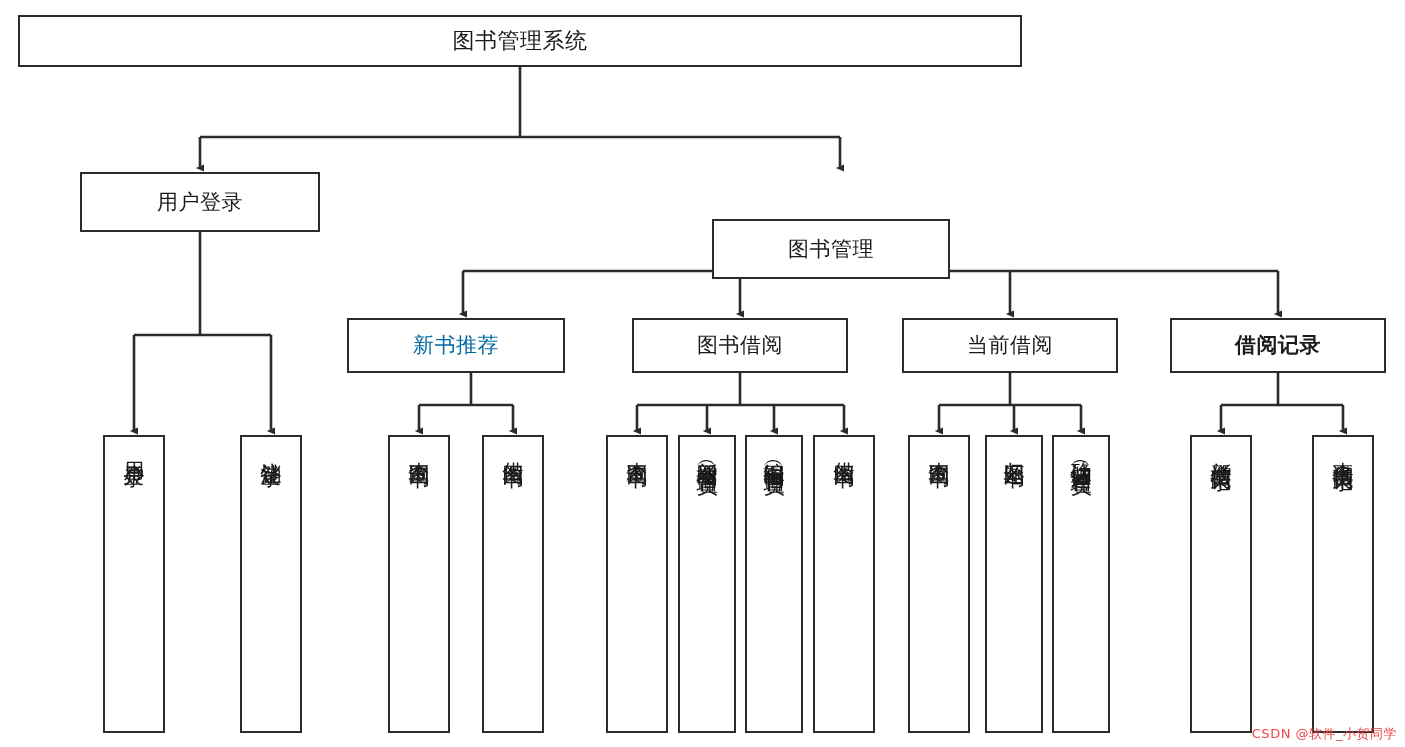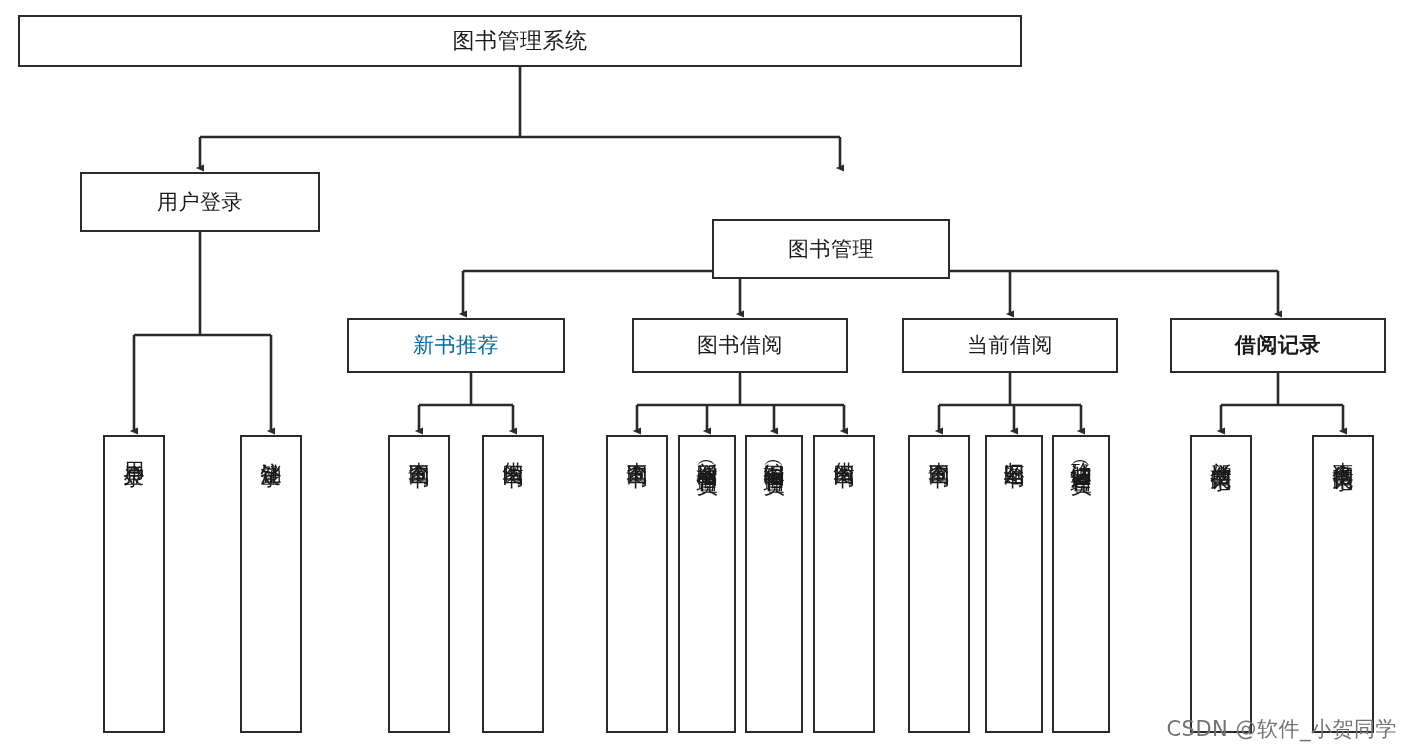--- a/index.html
+++ b/index.html
@@ -61,22 +61,22 @@
     text-orientation: upright;
     font-size: 21px;
     line-height: 1.05;
     letter-spacing: 2px;
     white-space: nowrap;
   }
   .watermark {
     position: absolute;
     right: 8px;
     bottom: 4px;
-    font-size: 21px;
-    color: #737373;
+    font-size: 13px;
+    color: #ef4444;
     letter-spacing: 0.5px;
     white-space: nowrap;
     pointer-events: none;
   }
 </style>
 </head>
 <body>
 
 <div id="diagram-root" style="background: rgb(255, 255, 255);">
 

